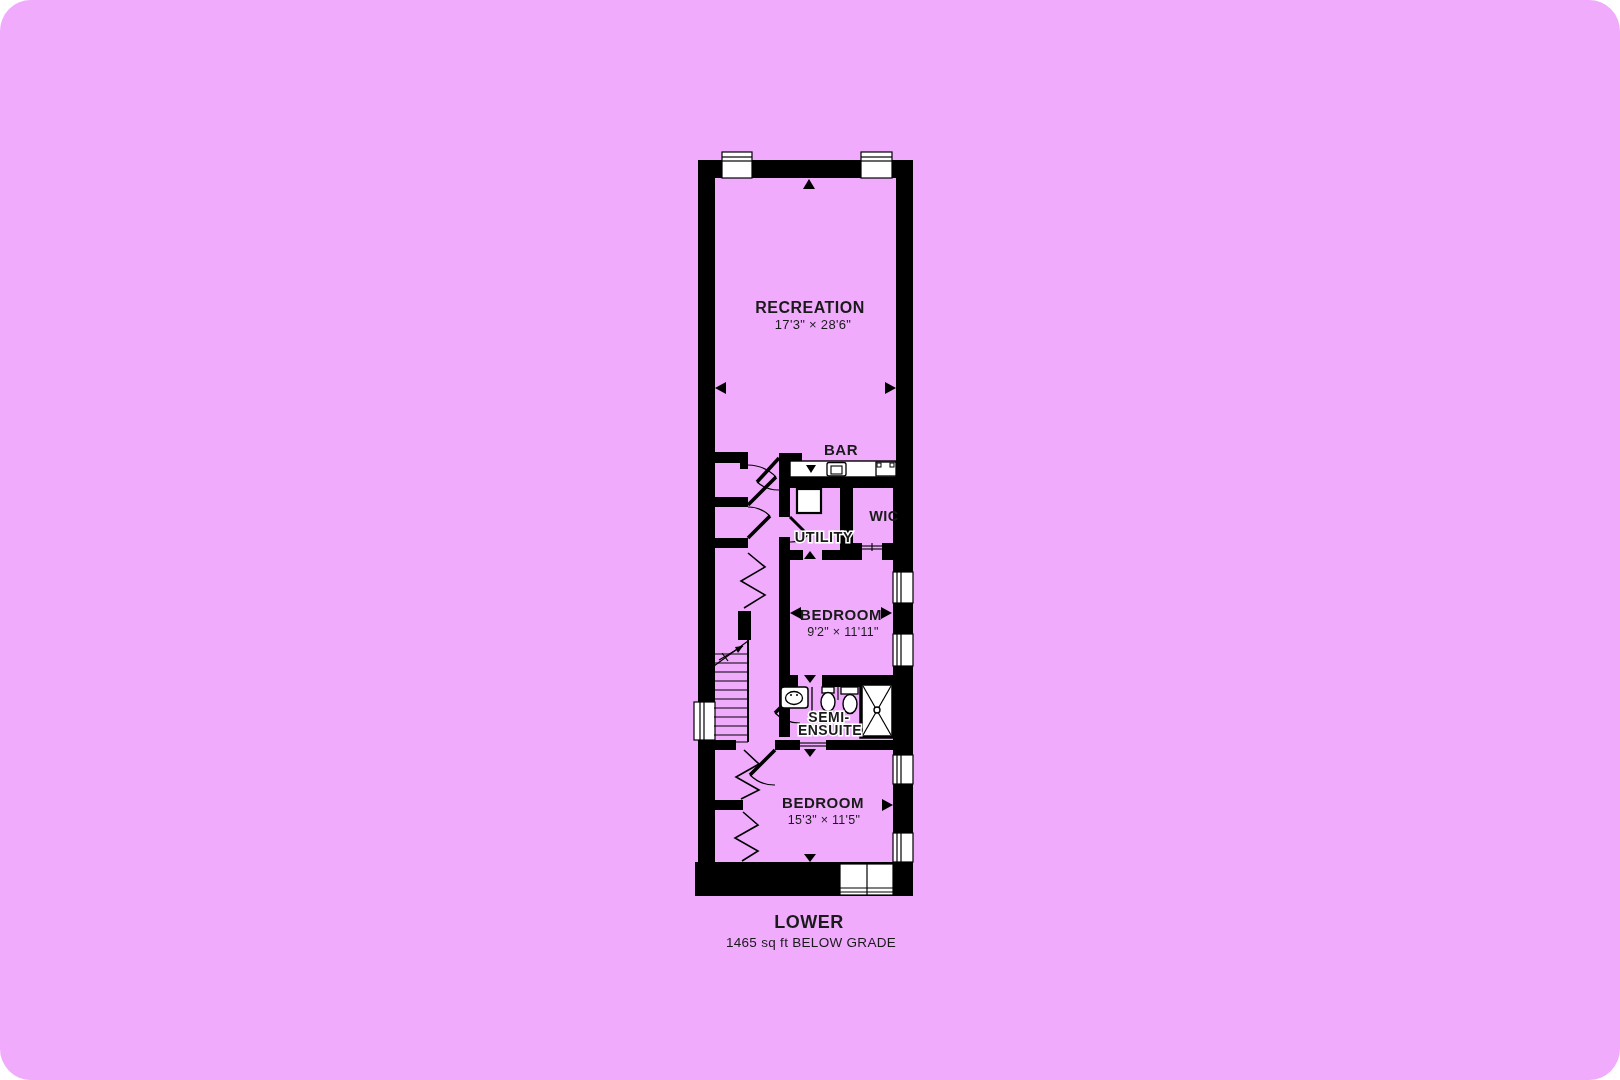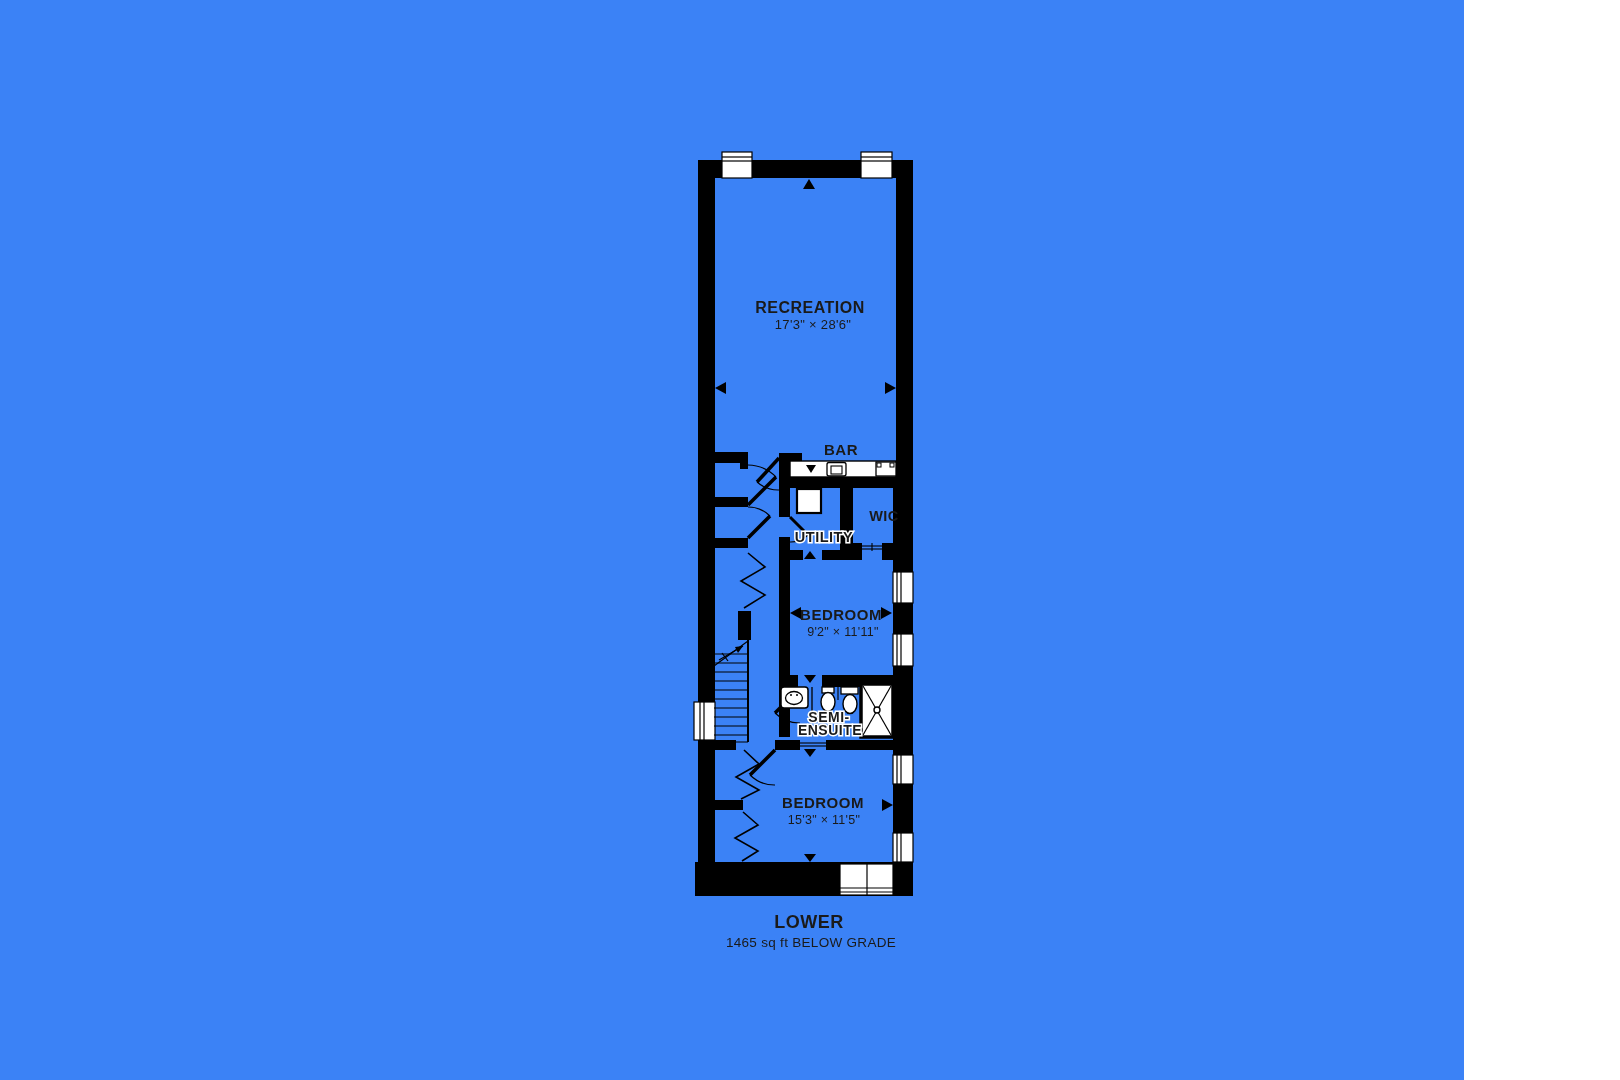--- a/index.html
+++ b/index.html
@@ -1,17 +1,17 @@
 <!DOCTYPE html>
 <html><head>
 <meta charset="utf-8">
 <style>
   html,body{margin:0;padding:0;background:#ffffff;}
-  .stage{position:relative;width:1464px;height:1080px;background:#3b82f6;overflow:hidden;
-         font-family:"Liberation Sans", sans-serif;}
+  .stage{position:relative;width:1620px;height:1080px;background:#f0abfc;overflow:hidden;
+         font-family:"Liberation Sans", sans-serif;border-radius:31px;}
   svg{display:block;}
   .room-label{font-family:"Liberation Sans",sans-serif;font-weight:600;fill:#1a1a1a;
               text-anchor:middle;letter-spacing:0.5px;}
   .dim-label{font-family:"Liberation Sans",sans-serif;font-weight:500;fill:#1a1a1a;
              text-anchor:middle;letter-spacing:0.3px;}
   .halo{paint-order:stroke;stroke:#ffffff;stroke-width:3px;}
   .wall{fill:#000000;}
   .thin{stroke:#000000;fill:none;}
 </style>
 </head>

